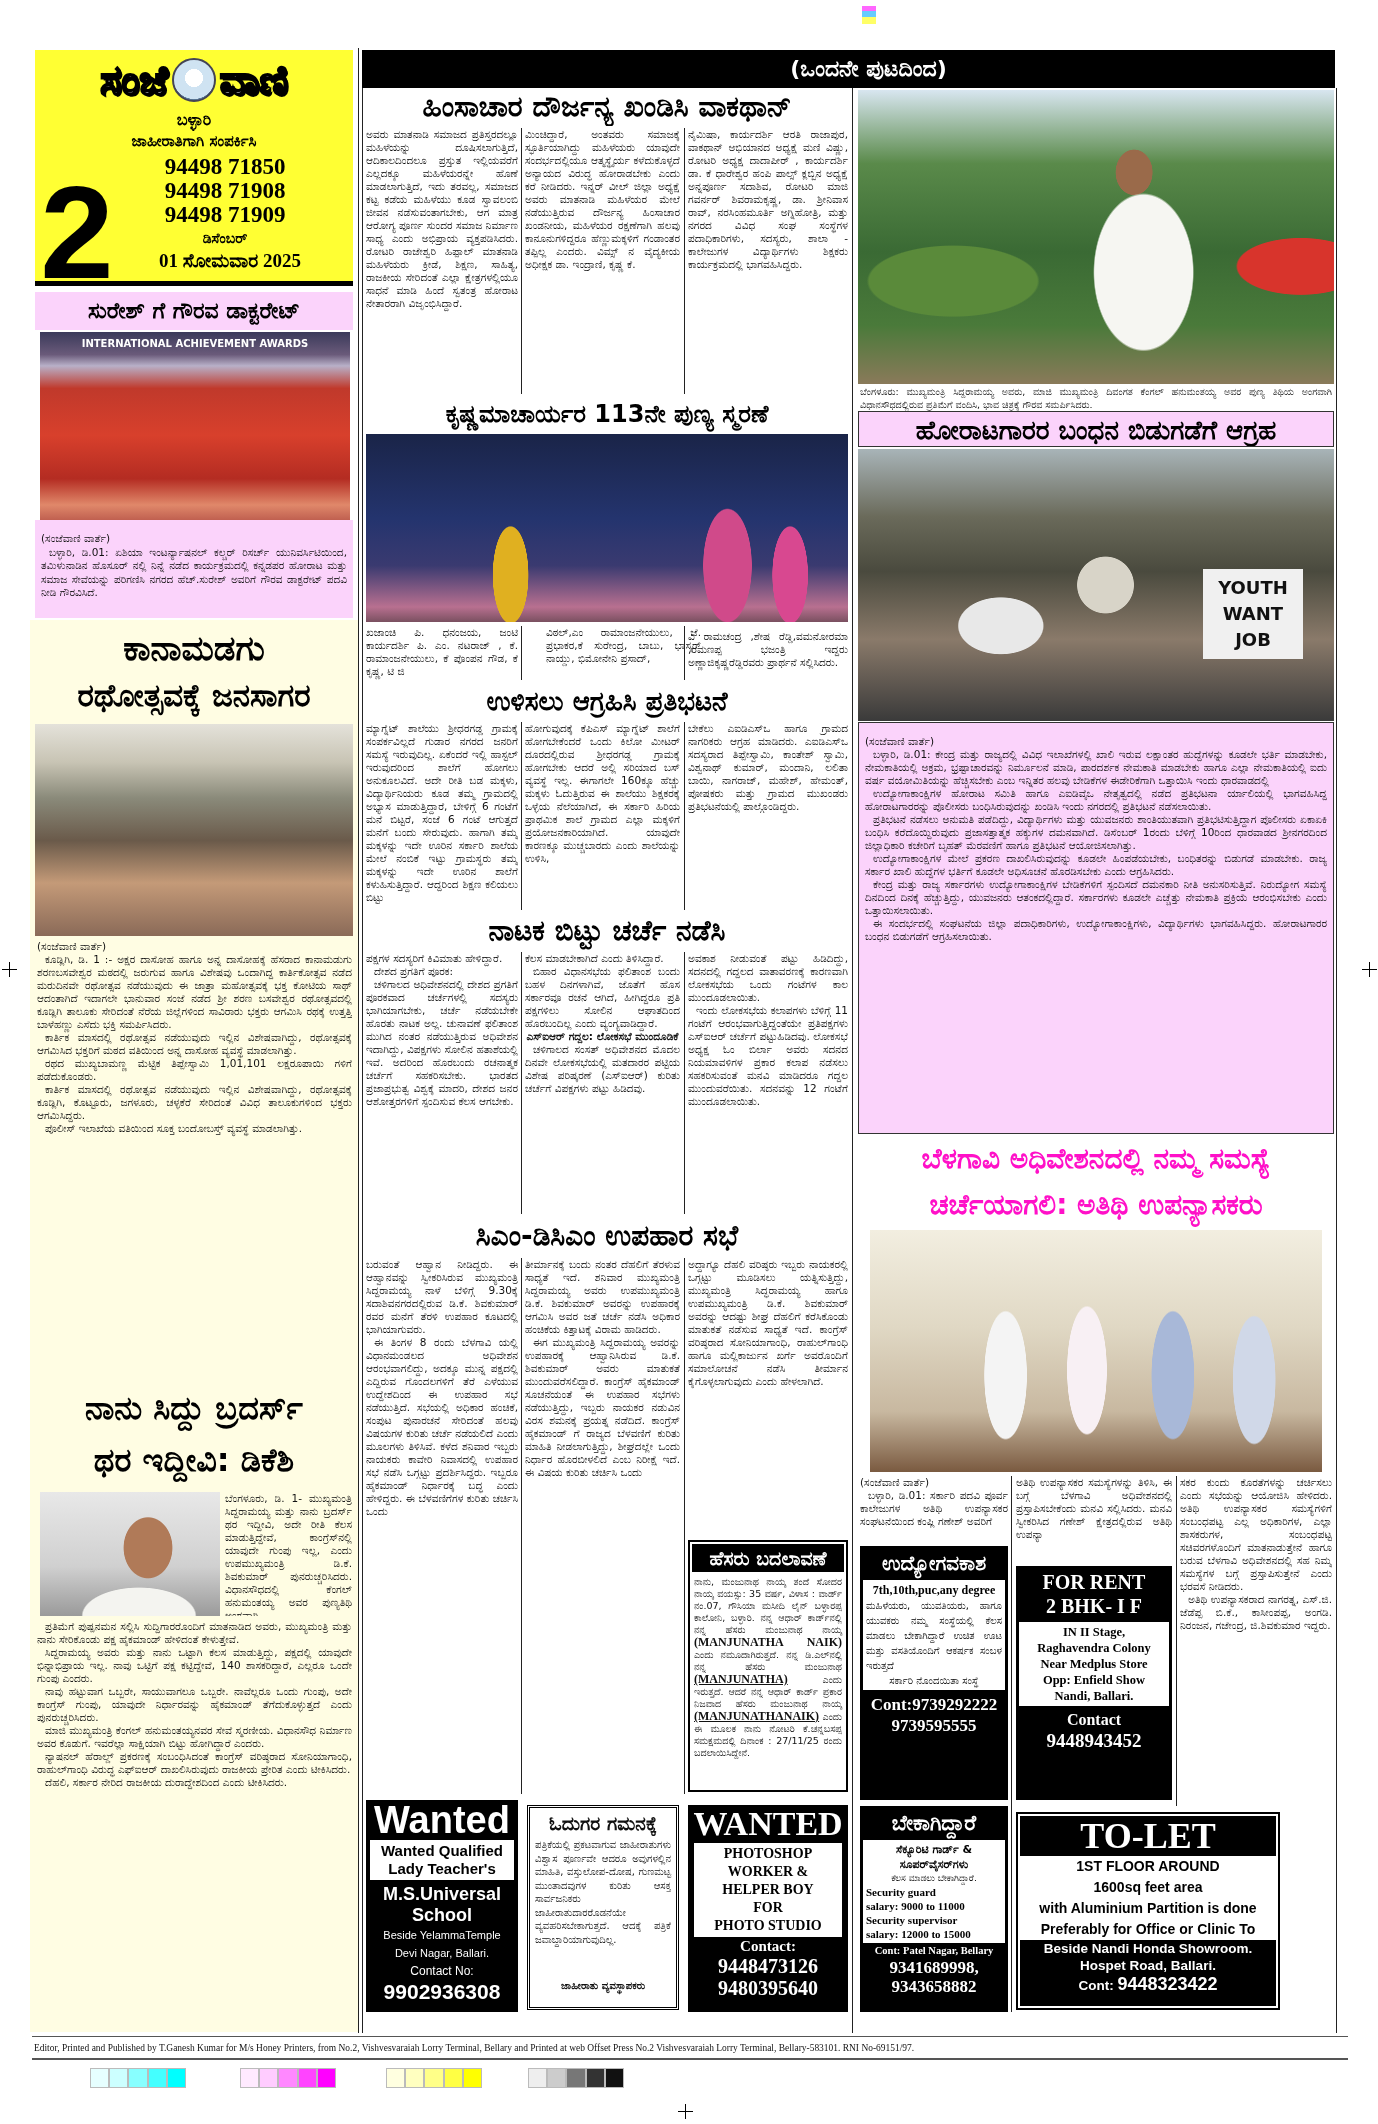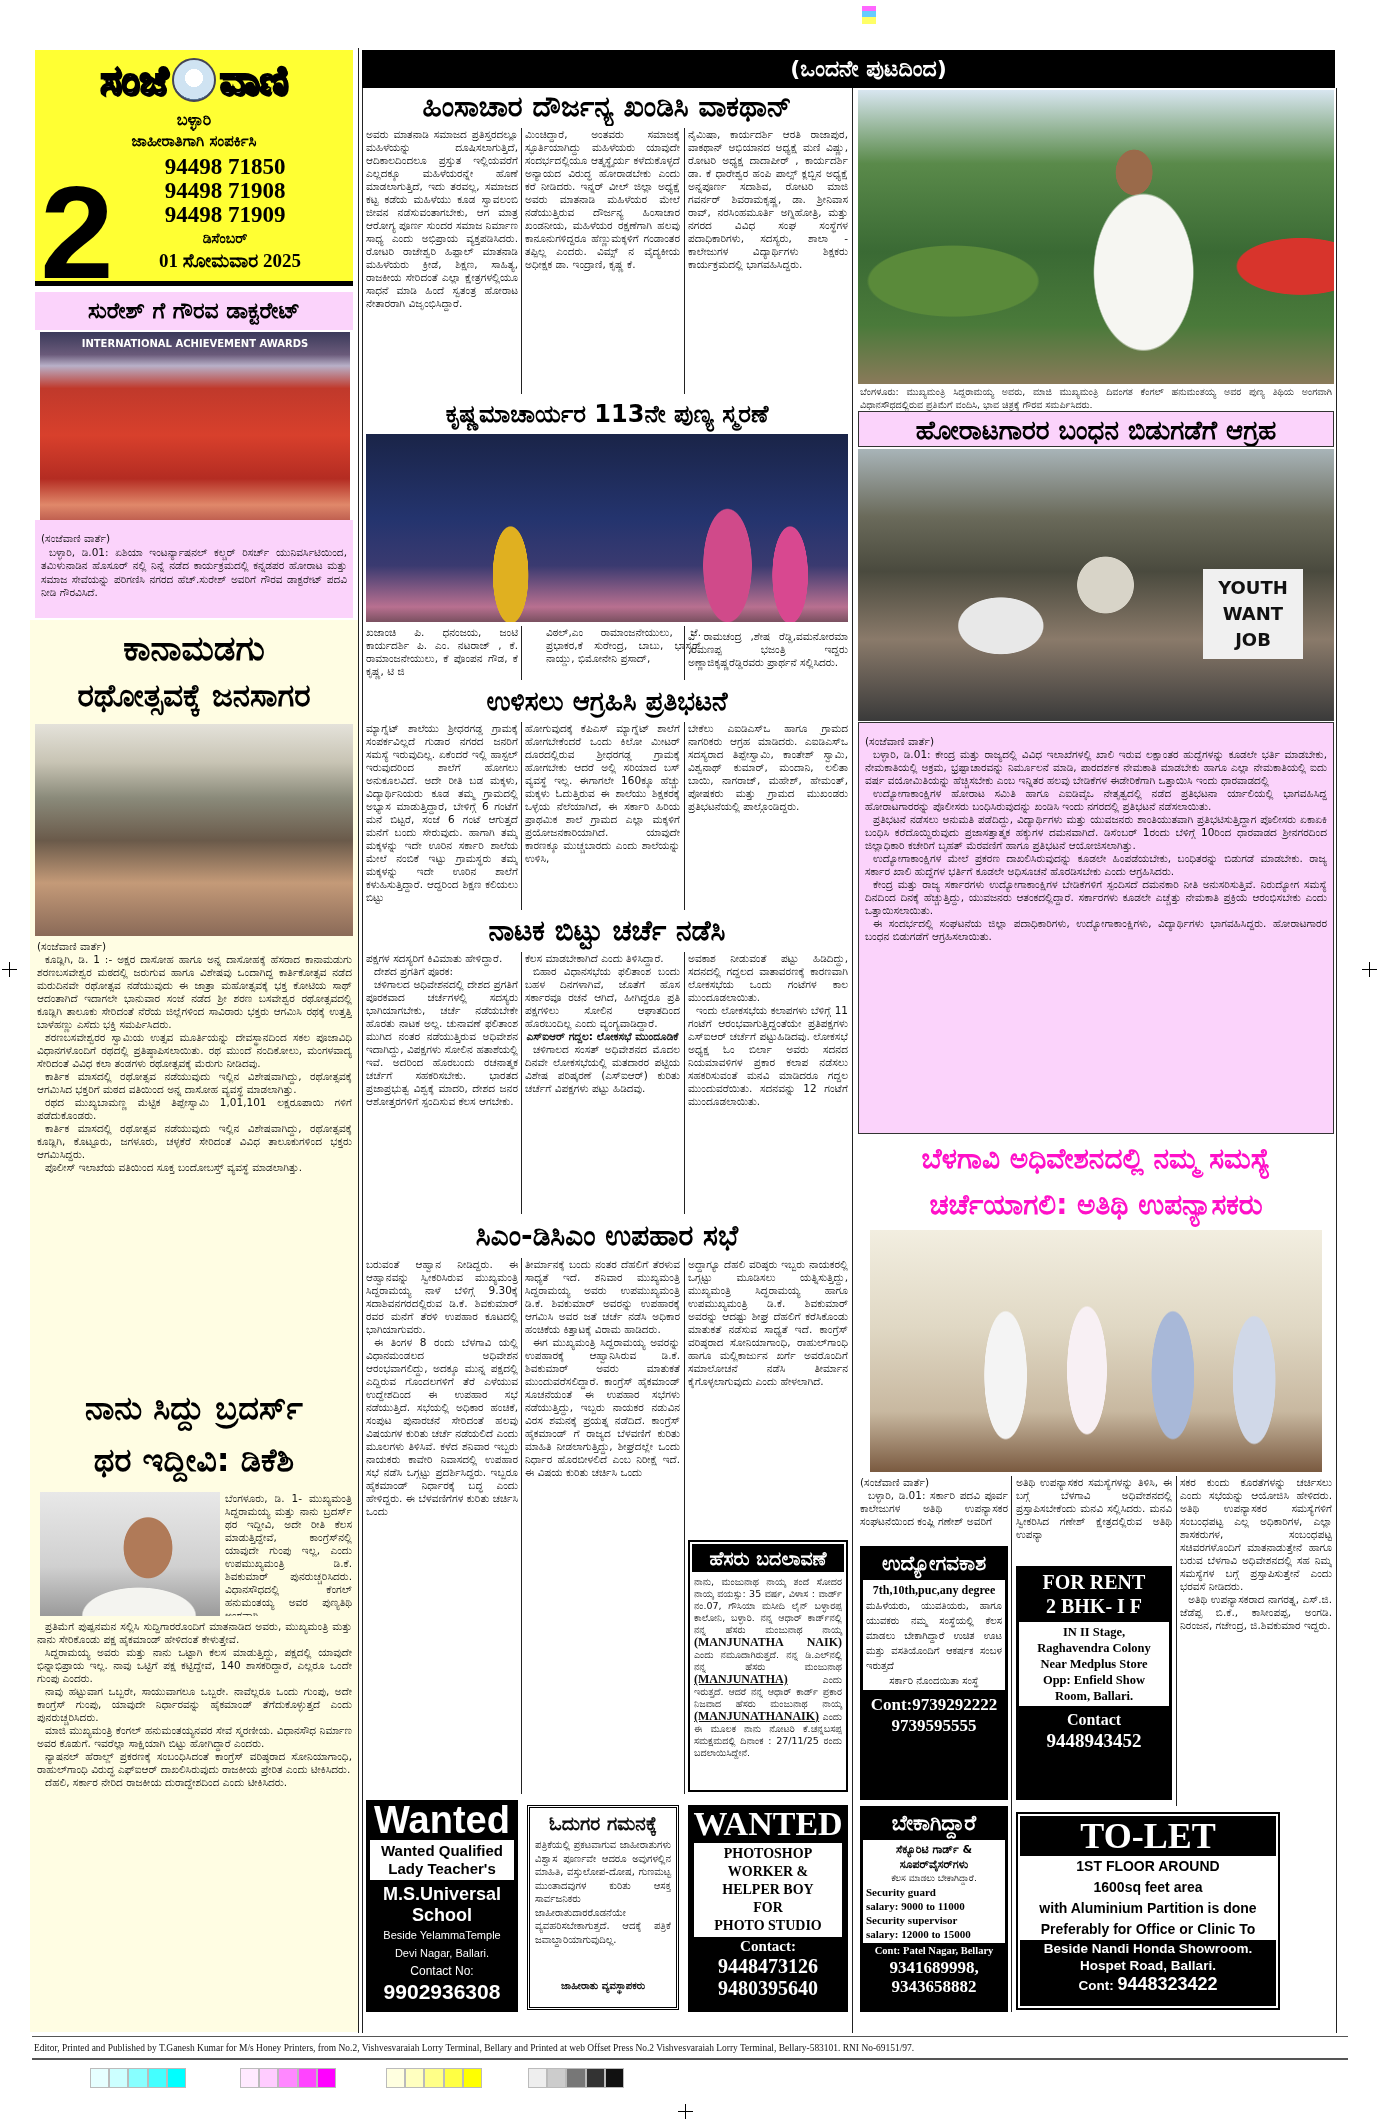--- a/index.html
+++ b/index.html
@@ -64,21 +64,20 @@
   <p class="nb">(ಸಂಜೆವಾಣಿ ವಾರ್ತೆ)</p>
   <p>ಬಳ್ಳಾರಿ, ಡಿ.01: ಏಶಿಯಾ ಇಂಟರ್ನ್ಯಾಷನಲ್ ಕಲ್ಚರ್ ರಿಸರ್ಚ್ ಯುನಿವರ್ಸಿಟಿಯಿಂದ, ತಮಿಳುನಾಡಿನ ಹೊಸೂರ್ ನಲ್ಲಿ ನಿನ್ನೆ ನಡೆದ ಕಾರ್ಯಕ್ರಮದಲ್ಲಿ ಕನ್ನಡಪರ ಹೋರಾಟ ಮತ್ತು ಸಮಾಜ ಸೇವೆಯನ್ನು ಪರಿಗಣಿಸಿ ನಗರದ ಹೆಚ್.ಸುರೇಶ್ ಅವರಿಗೆ ಗೌರವ ಡಾಕ್ಟರೇಟ್ ಪದವಿ ನೀಡಿ ಗೌರವಿಸಿದೆ.</p>
 </div>
 
 <div class="hl" style="left:35px;top:625px;width:318px;height:46px;font-size:34px;line-height:46px;">ಕಾನಾಮಡಗು</div>
 <div class="hl" style="left:35px;top:671px;width:318px;height:48px;font-size:31px;line-height:48px;">ರಥೋತ್ಸವಕ್ಕೆ ಜನಸಾಗರ</div>
 <div class="photo" style="left:35px;top:724px;width:318px;height:212px;background:linear-gradient(180deg,#e4e2da 0%,#c8c4b4 18%,#8a8a7a 35%,#6a5a4a 55%,#c49a78 75%,#8a6a58 100%);"></div>
 <div class="col" style="left:37px;top:940px;width:315px;height:435px;">
   <p class="nb">(ಸಂಜೆವಾಣಿ ವಾರ್ತೆ)</p>
   <p>ಕೂಡ್ಲಿಗಿ, ಡಿ. 1 :- ಅಕ್ಷರ ದಾಸೋಹ ಹಾಗೂ ಅನ್ನ ದಾಸೋಹಕ್ಕೆ ಹೆಸರಾದ ಕಾನಾಮಡುಗು ಶರಣಬಸವೇಶ್ವರ ಮಠದಲ್ಲಿ ಜರುಗುವ ಹಾಗೂ ವಿಶೇಷವು ಒಂದಾಗಿದ್ದ ಕಾರ್ತಿಕೋತ್ಸವ ನಡೆದ ಮರುದಿನವೇ ರಥೋತ್ಸವ ನಡೆಯುವುದು ಈ ಜಾತ್ರಾ ಮಹೋತ್ಸವಕ್ಕೆ ಭಕ್ತ ಕೋಟಿಯ ಸಾಥ್ ಆದಂತಾಗಿದೆ ಇದಾಗಲೇ ಭಾನುವಾರ ಸಂಜೆ ನಡೆದ ಶ್ರೀ ಶರಣ ಬಸವೇಶ್ವರ ರಥೋತ್ಸವದಲ್ಲಿ ಕೂಡ್ಲಿಗಿ ತಾಲೂಕು ಸೇರಿದಂತೆ ನೆರೆಯ ಜಿಲ್ಲೆಗಳಿಂದ ಸಾವಿರಾರು ಭಕ್ತರು ಆಗಮಿಸಿ ರಥಕ್ಕೆ ಉತ್ತತ್ತಿ ಬಾಳೆಹಣ್ಣು ಎಸೆದು ಭಕ್ತಿ ಸಮರ್ಪಿಸಿದರು.</p>
-  <p>ಶರಣಬಸವೇಶ್ವರರ ಸ್ವಾಮಿಯ ಉತ್ಸವ ಮೂರ್ತಿಯನ್ನು ದೇವಸ್ಥಾನದಿಂದ ಸಕಲ ಪೂಜಾವಿಧಿ ವಿಧಾನಗಳೊಂದಿಗೆ ರಥದಲ್ಲಿ ಪ್ರತಿಷ್ಠಾಪಿಸಲಾಯಿತು. ರಥ ಮುಂದೆ ನಂದಿಕೋಲು, ಮಂಗಳವಾದ್ಯ ಸೇರಿದಂತೆ ವಿವಿಧ ಕಲಾ ತಂಡಗಳು ರಥೋತ್ಸವಕ್ಕೆ ಮೆರುಗು ನೀಡಿದವು.</p>
   <p>ಕಾರ್ತಿಕ ಮಾಸದಲ್ಲಿ ರಥೋತ್ಸವ ನಡೆಯುವುದು ಇಲ್ಲಿನ ವಿಶೇಷವಾಗಿದ್ದು, ರಥೋತ್ಸವಕ್ಕೆ ಆಗಮಿಸಿದ ಭಕ್ತರಿಗೆ ಮಠದ ವತಿಯಿಂದ ಅನ್ನ ದಾಸೋಹ ವ್ಯವಸ್ಥೆ ಮಾಡಲಾಗಿತ್ತು.</p>
   <p>ರಥದ ಮುಖ್ಯಬಾಮಣ್ಣ ಮೆಟ್ಟಿಕ ತಿಪ್ಪೇಸ್ವಾಮಿ 1,01,101 ಲಕ್ಷರೂಪಾಯಿ ಗಳಿಗೆ ಪಡೆದುಕೊಂಡರು.</p>
   <p>ಕಾರ್ತಿಕ ಮಾಸದಲ್ಲಿ ರಥೋತ್ಸವ ನಡೆಯುವುದು ಇಲ್ಲಿನ ವಿಶೇಷವಾಗಿದ್ದು, ರಥೋತ್ಸವಕ್ಕೆ ಕೂಡ್ಲಿಗಿ, ಕೊಟ್ಟೂರು, ಜಗಳೂರು, ಚಳ್ಳಕೆರೆ ಸೇರಿದಂತೆ ವಿವಿಧ ತಾಲೂಕುಗಳಿಂದ ಭಕ್ತರು ಆಗಮಿಸಿದ್ದರು.</p>
   <p>ಪೊಲೀಸ್ ಇಲಾಖೆಯ ವತಿಯಿಂದ ಸೂಕ್ತ ಬಂದೋಬಸ್ತ್ ವ್ಯವಸ್ಥೆ ಮಾಡಲಾಗಿತ್ತು.</p>
 </div>
 
 <div class="hl" style="left:35px;top:1382px;width:318px;height:52px;font-size:32px;line-height:52px;">ನಾನು ಸಿದ್ದು ಬ್ರದರ್ಸ್</div>
 <div class="hl" style="left:35px;top:1434px;width:318px;height:52px;font-size:32px;line-height:52px;">ಥರ ಇದ್ದೀವಿ: ಡಿಕೆಶಿ</div>
 <div class="photo" style="left:40px;top:1492px;width:180px;height:124px;background:radial-gradient(ellipse 40px 50px at 60% 45%,#b07a58 0 60%,transparent 62%),radial-gradient(ellipse 80px 40px at 55% 100%,#f4f4f0 0 70%,transparent 72%),linear-gradient(180deg,#e8e8e8,#d0d0d0 60%,#9a9a9a);"></div>
 <div class="col" style="left:225px;top:1492px;width:127px;height:124px;">ಬೆಂಗಳೂರು, ಡಿ. 1- ಮುಖ್ಯಮಂತ್ರಿ ಸಿದ್ದರಾಮಯ್ಯ ಮತ್ತು ನಾನು ಬ್ರದರ್ಸ್ ಥರ ಇದ್ದೀವಿ, ಅದೇ ರೀತಿ ಕೆಲಸ ಮಾಡುತ್ತಿದ್ದೇವೆ, ಕಾಂಗ್ರೆಸ್‌ನಲ್ಲಿ ಯಾವುದೇ ಗುಂಪು ಇಲ್ಲ, ಎಂದು ಉಪಮುಖ್ಯಮಂತ್ರಿ ಡಿ.ಕೆ. ಶಿವಕುಮಾರ್ ಪುನರುಚ್ಚರಿಸಿದರು. ವಿಧಾನಸೌಧದಲ್ಲಿ ಕೆಂಗಲ್ ಹನುಮಂತಯ್ಯ ಅವರ ಪುಣ್ಯತಿಥಿ ಅಂಗವಾಗಿ</div>
@@ -258,21 +257,21 @@
 </div>
 
 <div class="ad" style="left:1016px;top:1566px;width:156px;height:234px;background:#000;color:#fff;font-family:'Liberation Serif',serif;font-weight:bold;">
   <span class="line" style="font-size:20px;line-height:24px;margin-top:4px;">FOR RENT</span>
   <span class="line" style="font-size:20px;line-height:24px;">2 BHK- I F</span>
   <div style="background:#fff;color:#000;margin:4px 3px;padding:2px 0;font-size:12.5px;line-height:16px;">
     <span class="line">IN II Stage,</span>
     <span class="line">Raghavendra Colony</span>
     <span class="line">Near Medplus Store</span>
     <span class="line">Opp: Enfield Show</span>
-    <span class="line">Room, Ballari.</span>
+    <span class="line">Nandi, Ballari.</span>
   </div>
   <span class="line" style="font-size:16px;line-height:20px;">Contact</span>
   <span class="line" style="font-size:19px;line-height:22px;">9448943452</span>
 </div>
 
 <div class="ad" style="left:1016px;top:1812px;width:264px;height:198px;border:2px solid #000;padding:2px;">
   <div style="background:#000;color:#fff;height:100%;">
     <span class="line serif" style="font-weight:bold;font-size:36px;line-height:40px;">TO-LET</span>
     <div class="sans" style="background:#fff;color:#000;font-weight:bold;font-size:14px;line-height:21px;">
       <span class="line">1ST FLOOR   AROUND</span>

